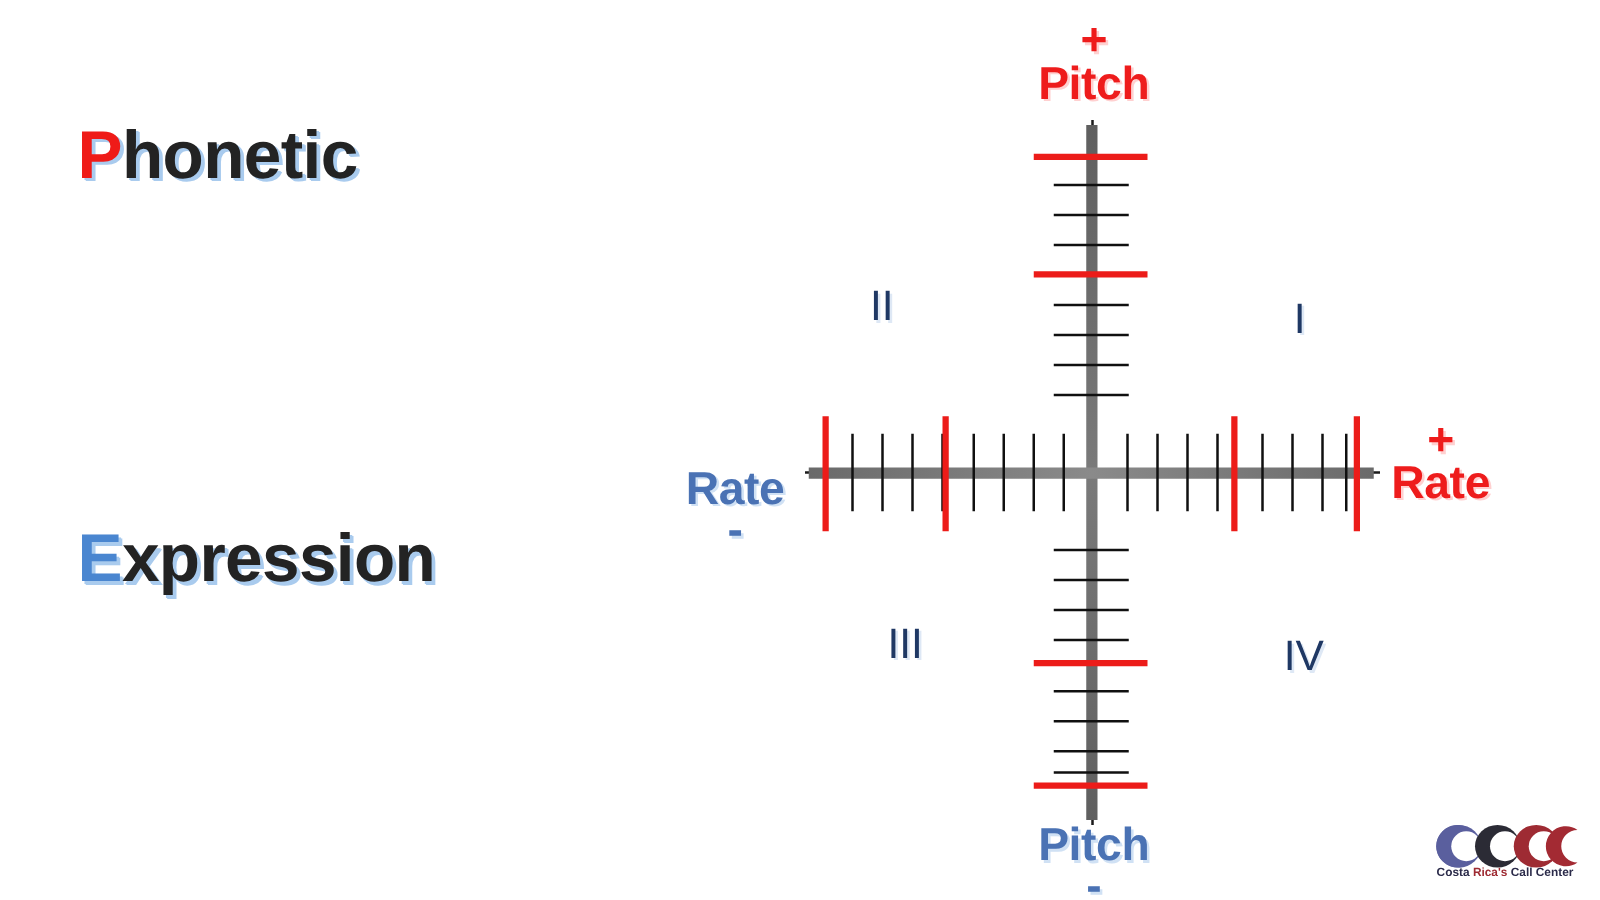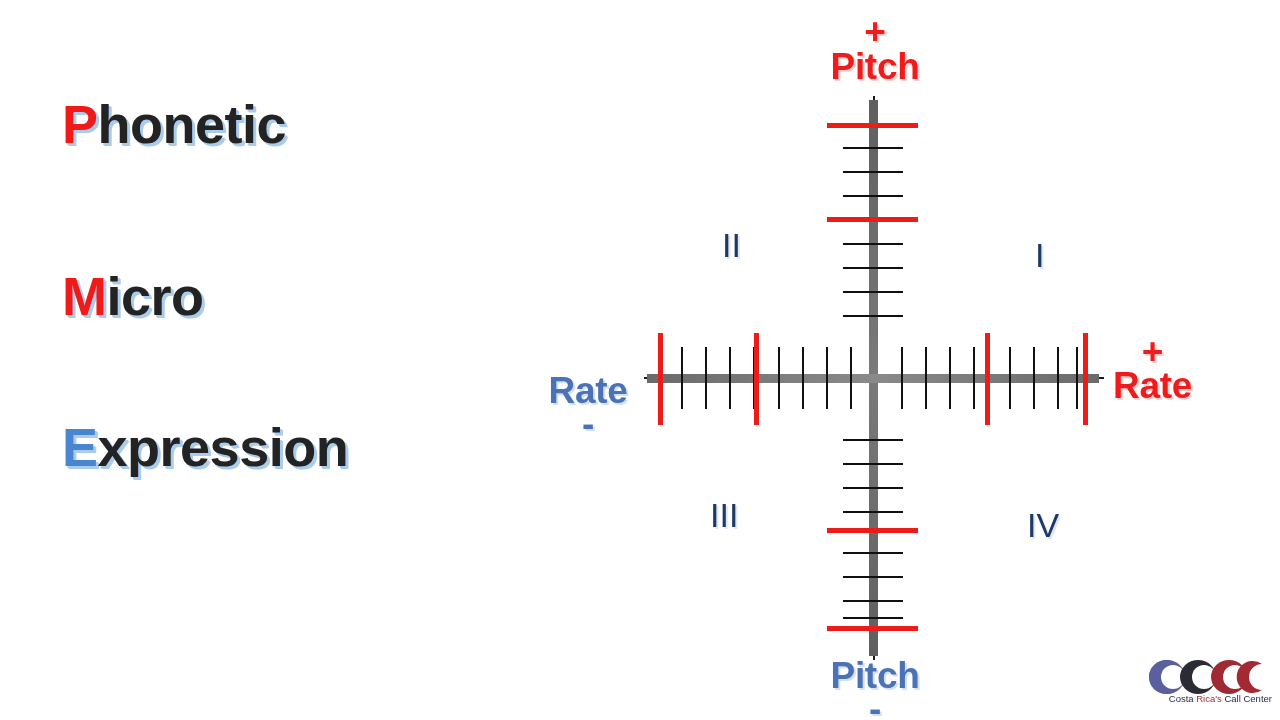--- a/index.html
+++ b/index.html
@@ -169,58 +169,55 @@
 
   
   .quadrant-numeral {
     position: absolute;
     font-size: 34px;
     color: #1f3864;
     line-height: 1;
     text-shadow: 2px 2px 0 rgba(190,210,235,.5);
   }
   #quadrant-i   { left: 515px; top: 238px; }
-  #quadrant-ii  { left: 176px; top: 228px; margin-left: 26px; }
+  #quadrant-ii  { left: 176px; top: 228px; }
   #quadrant-iii { left: 190px; top: 498px; }
   #quadrant-iv  { left: 507px; top: 508px; }
 
   
   #logo {
     position: absolute;
     left: 1136px;
     top: 658px;
     width: 136px;
     height: 56px;
   }
   #logo-mark { position: absolute; left: 4px; top: 0; width: 128px; height: 38px; }
   #logo-text {
     position: absolute;
     left: 0; top: 36px;
     width: 136px;
-    text-align: right;
+    text-align: center;
     font-size: 9.5px;
-    font-weight: normal;
+    font-weight: bold;
     line-height: 1.1;
     color: #2b2b4a;
     white-space: nowrap;
   }
   #logo-text .lt-red { color: #9e2b33; }
 </style>
 </head>
 <body>
 
 <div id="acronym-list">
 
   <div class="acronym-item red" id="item-phonetic">
     <span class="initial">P</span><span class="rest">honetic</span>
   </div>
 
-  <div class="acronym-item red" id="item-micro">
-    <span class="initial">M</span><span class="rest">icro</span>
-  </div>
 
   <div class="acronym-item blue" id="item-expression">
     <span class="initial">E</span><span class="rest">xpression</span>
   </div>
 
 
 </div>
 
 <div id="quadrant-chart">
 

